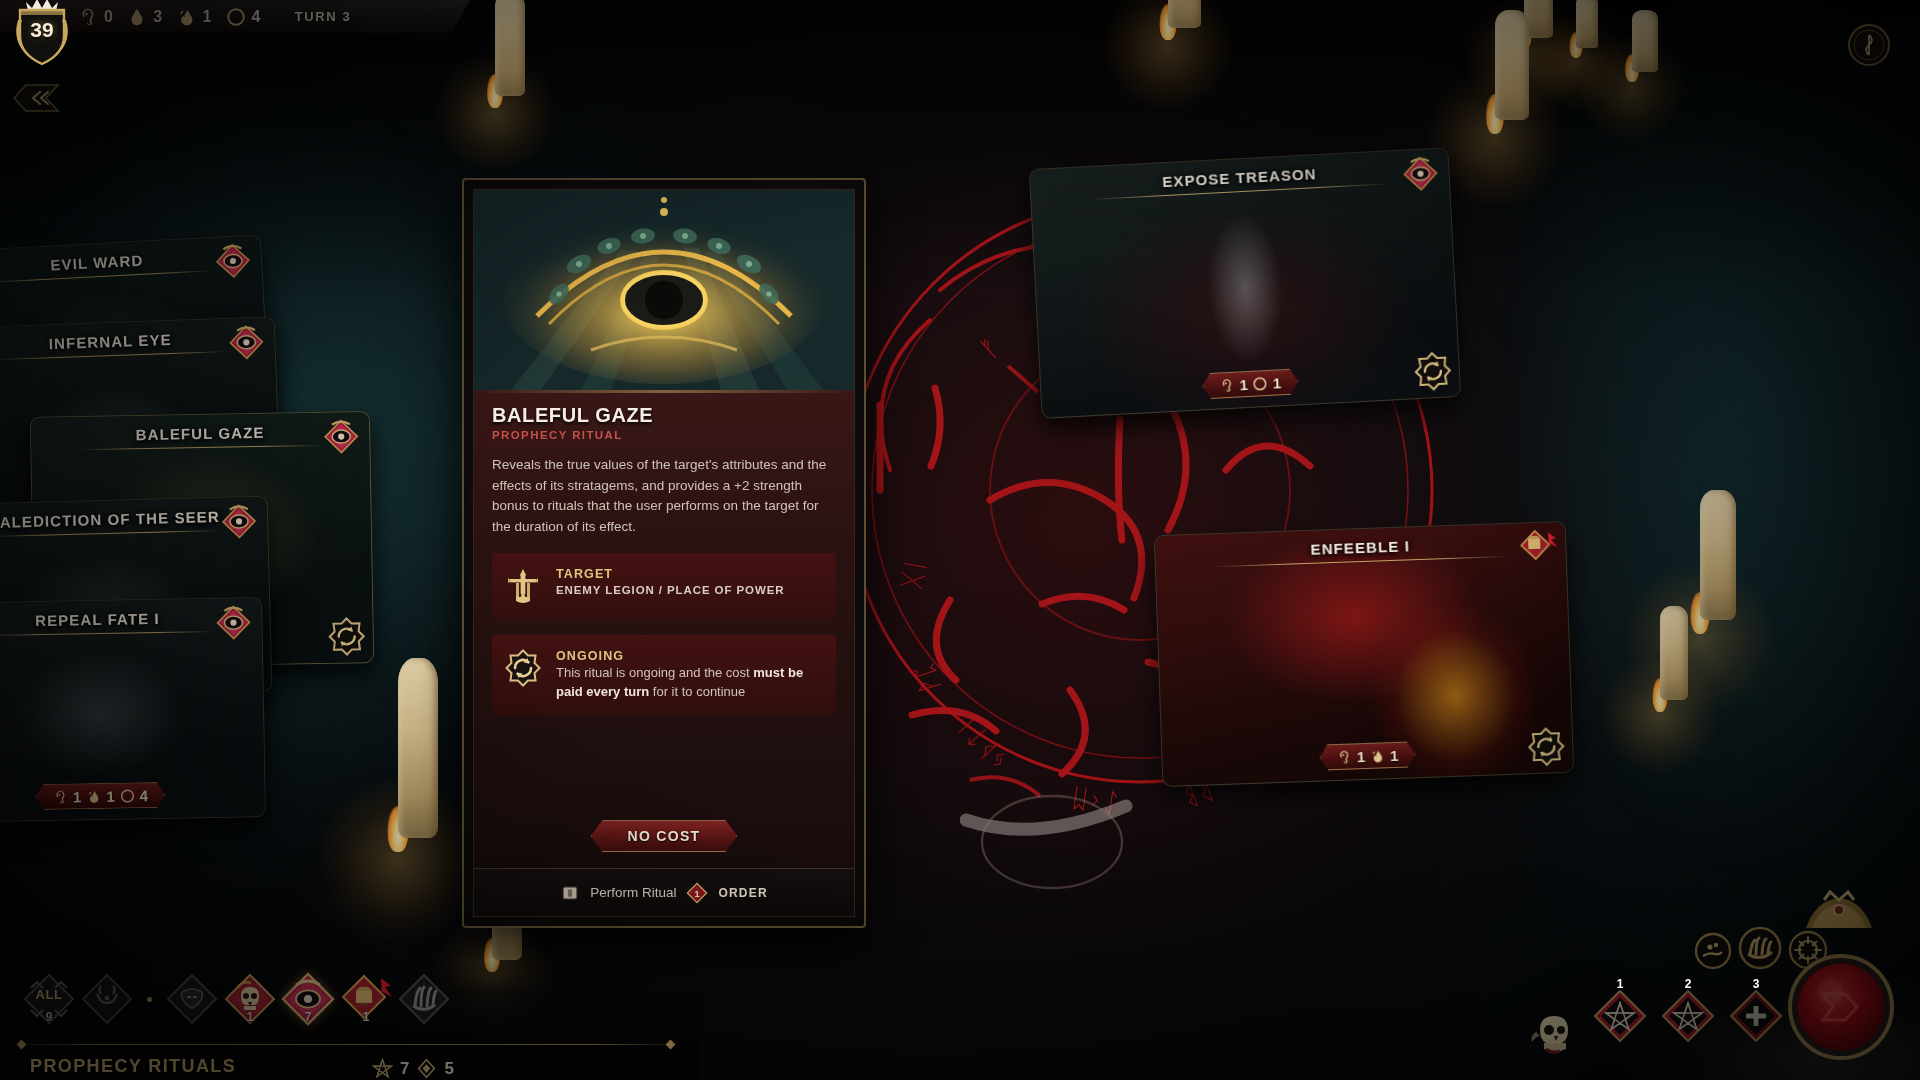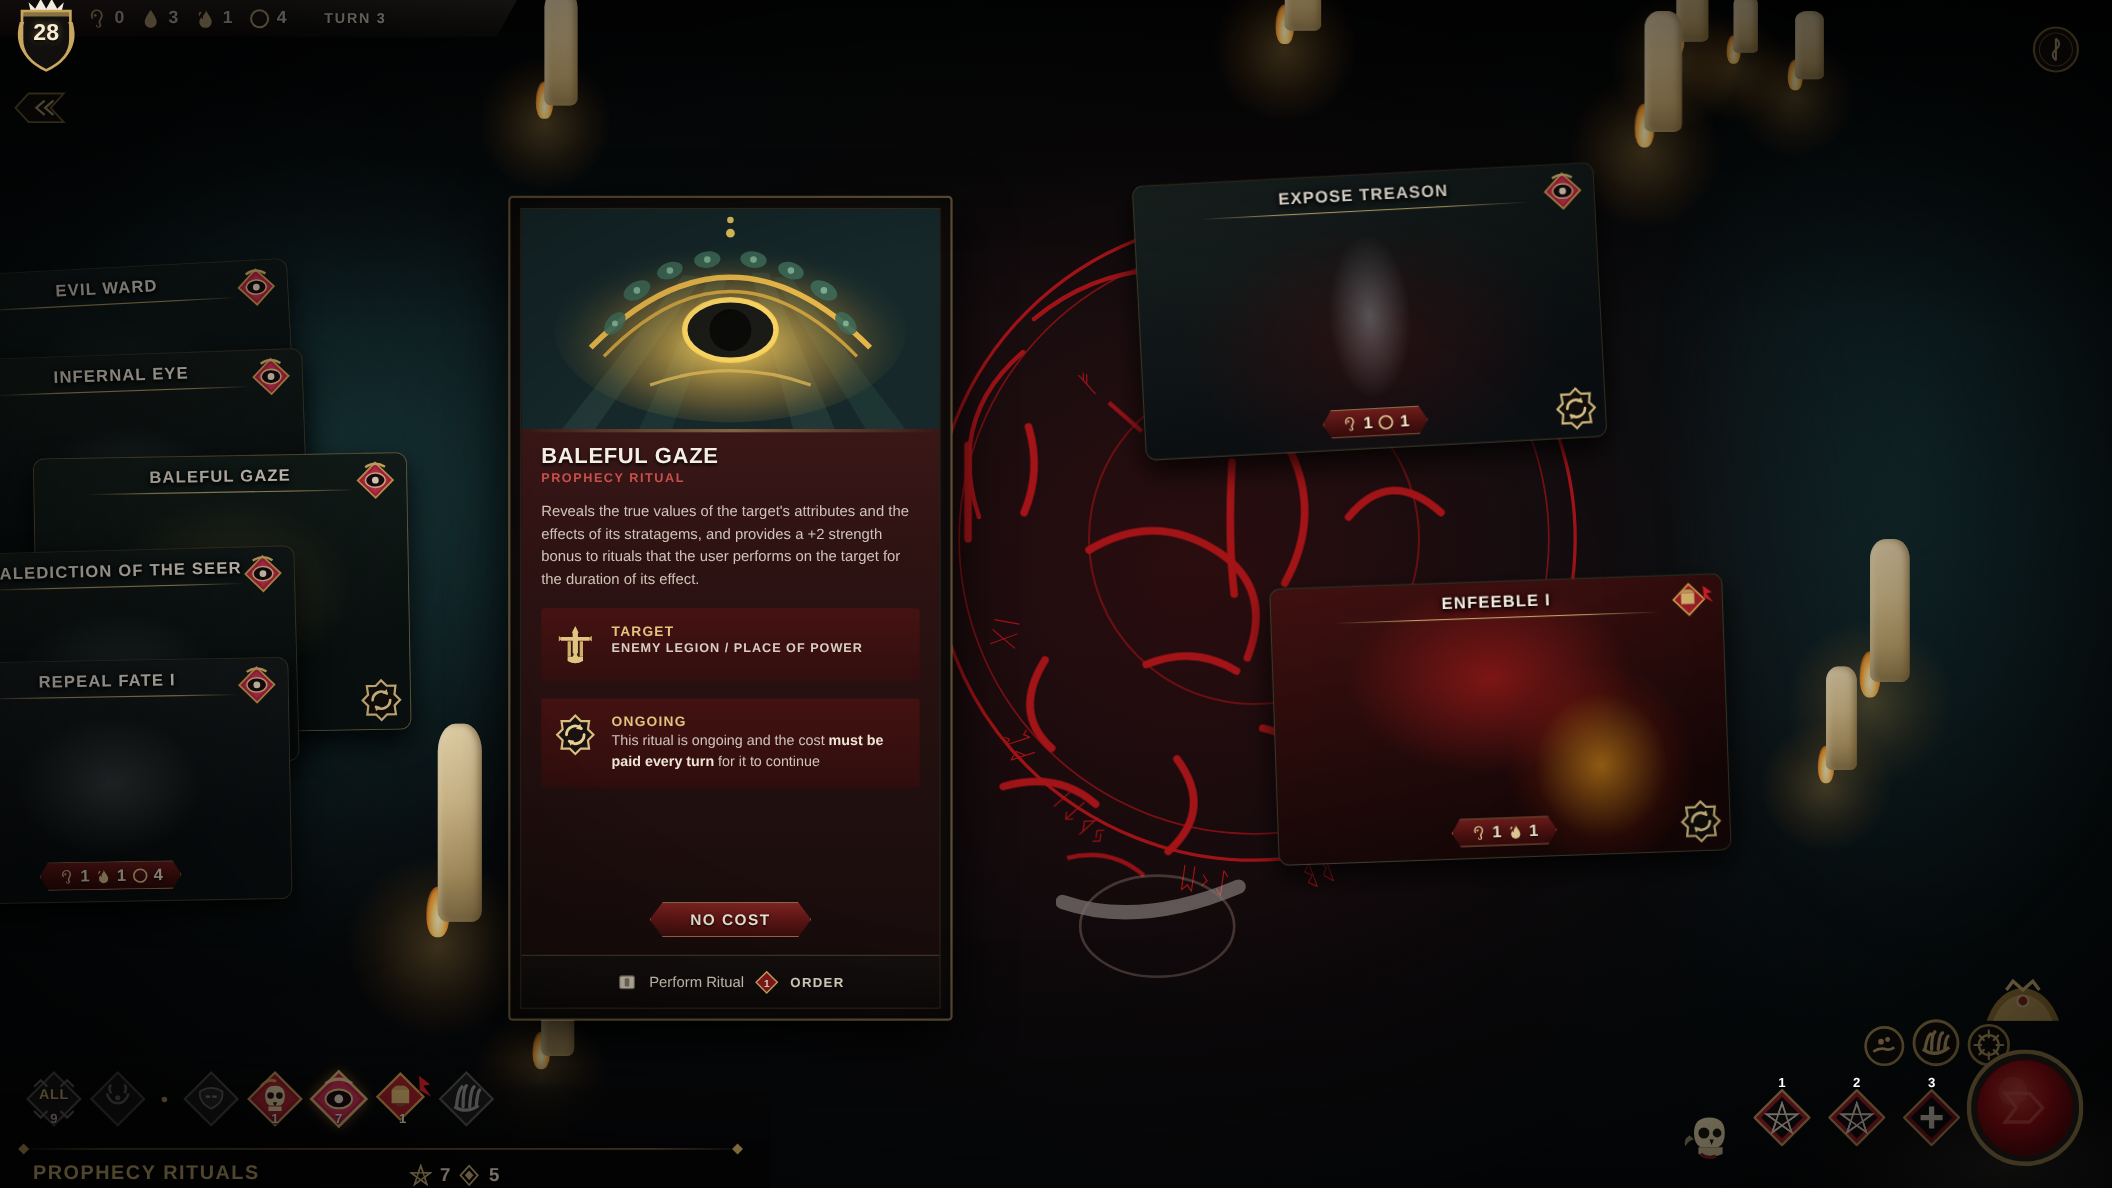--- a/index.html
+++ b/index.html
@@ -439,21 +439,21 @@
   </div>
 
   <div class="crest">
     <svg viewBox="0 0 68 74">
       <path d="M18 6 l6 6 5-9 5 9 5-9 5 9 6-6 -2 9 h-28z" fill="#f3ecdc"></path>
       <path d="M12 14 h44 v26 q0 18 -22 28 Q12 58 12 40z" fill="#11100e" stroke="#c9a75f" stroke-width="2.4"></path>
       <path d="M10 24 q-6 20 8 34 q-10 -18 -4 -34z" fill="#c9a75f"></path>
       <path d="M58 24 q6 20 -8 34 q10 -18 4 -34z" fill="#c9a75f"></path>
       <path d="M12 14 h44 v5 h-44z" fill="#c9a75f" opacity=".65"></path>
     </svg>
-    <div class="lvl">28</div>
+    <div class="lvl">39</div>
   </div>
 
   <div class="side-tab">
     <svg viewBox="0 0 52 36">
       <path d="M4 18 L16 5 H48 L36 18 L48 31 H16z" fill="#14120f" stroke="#8a7543" stroke-width="1.6"></path>
       <path d="M30 12 l-7 6 7 6 M38 12 l-7 6 7 6" fill="none" stroke="#d6c08a" stroke-width="2" stroke-linecap="round"></path>
     </svg>
   </div>
 
   <div class="tr-btn">

